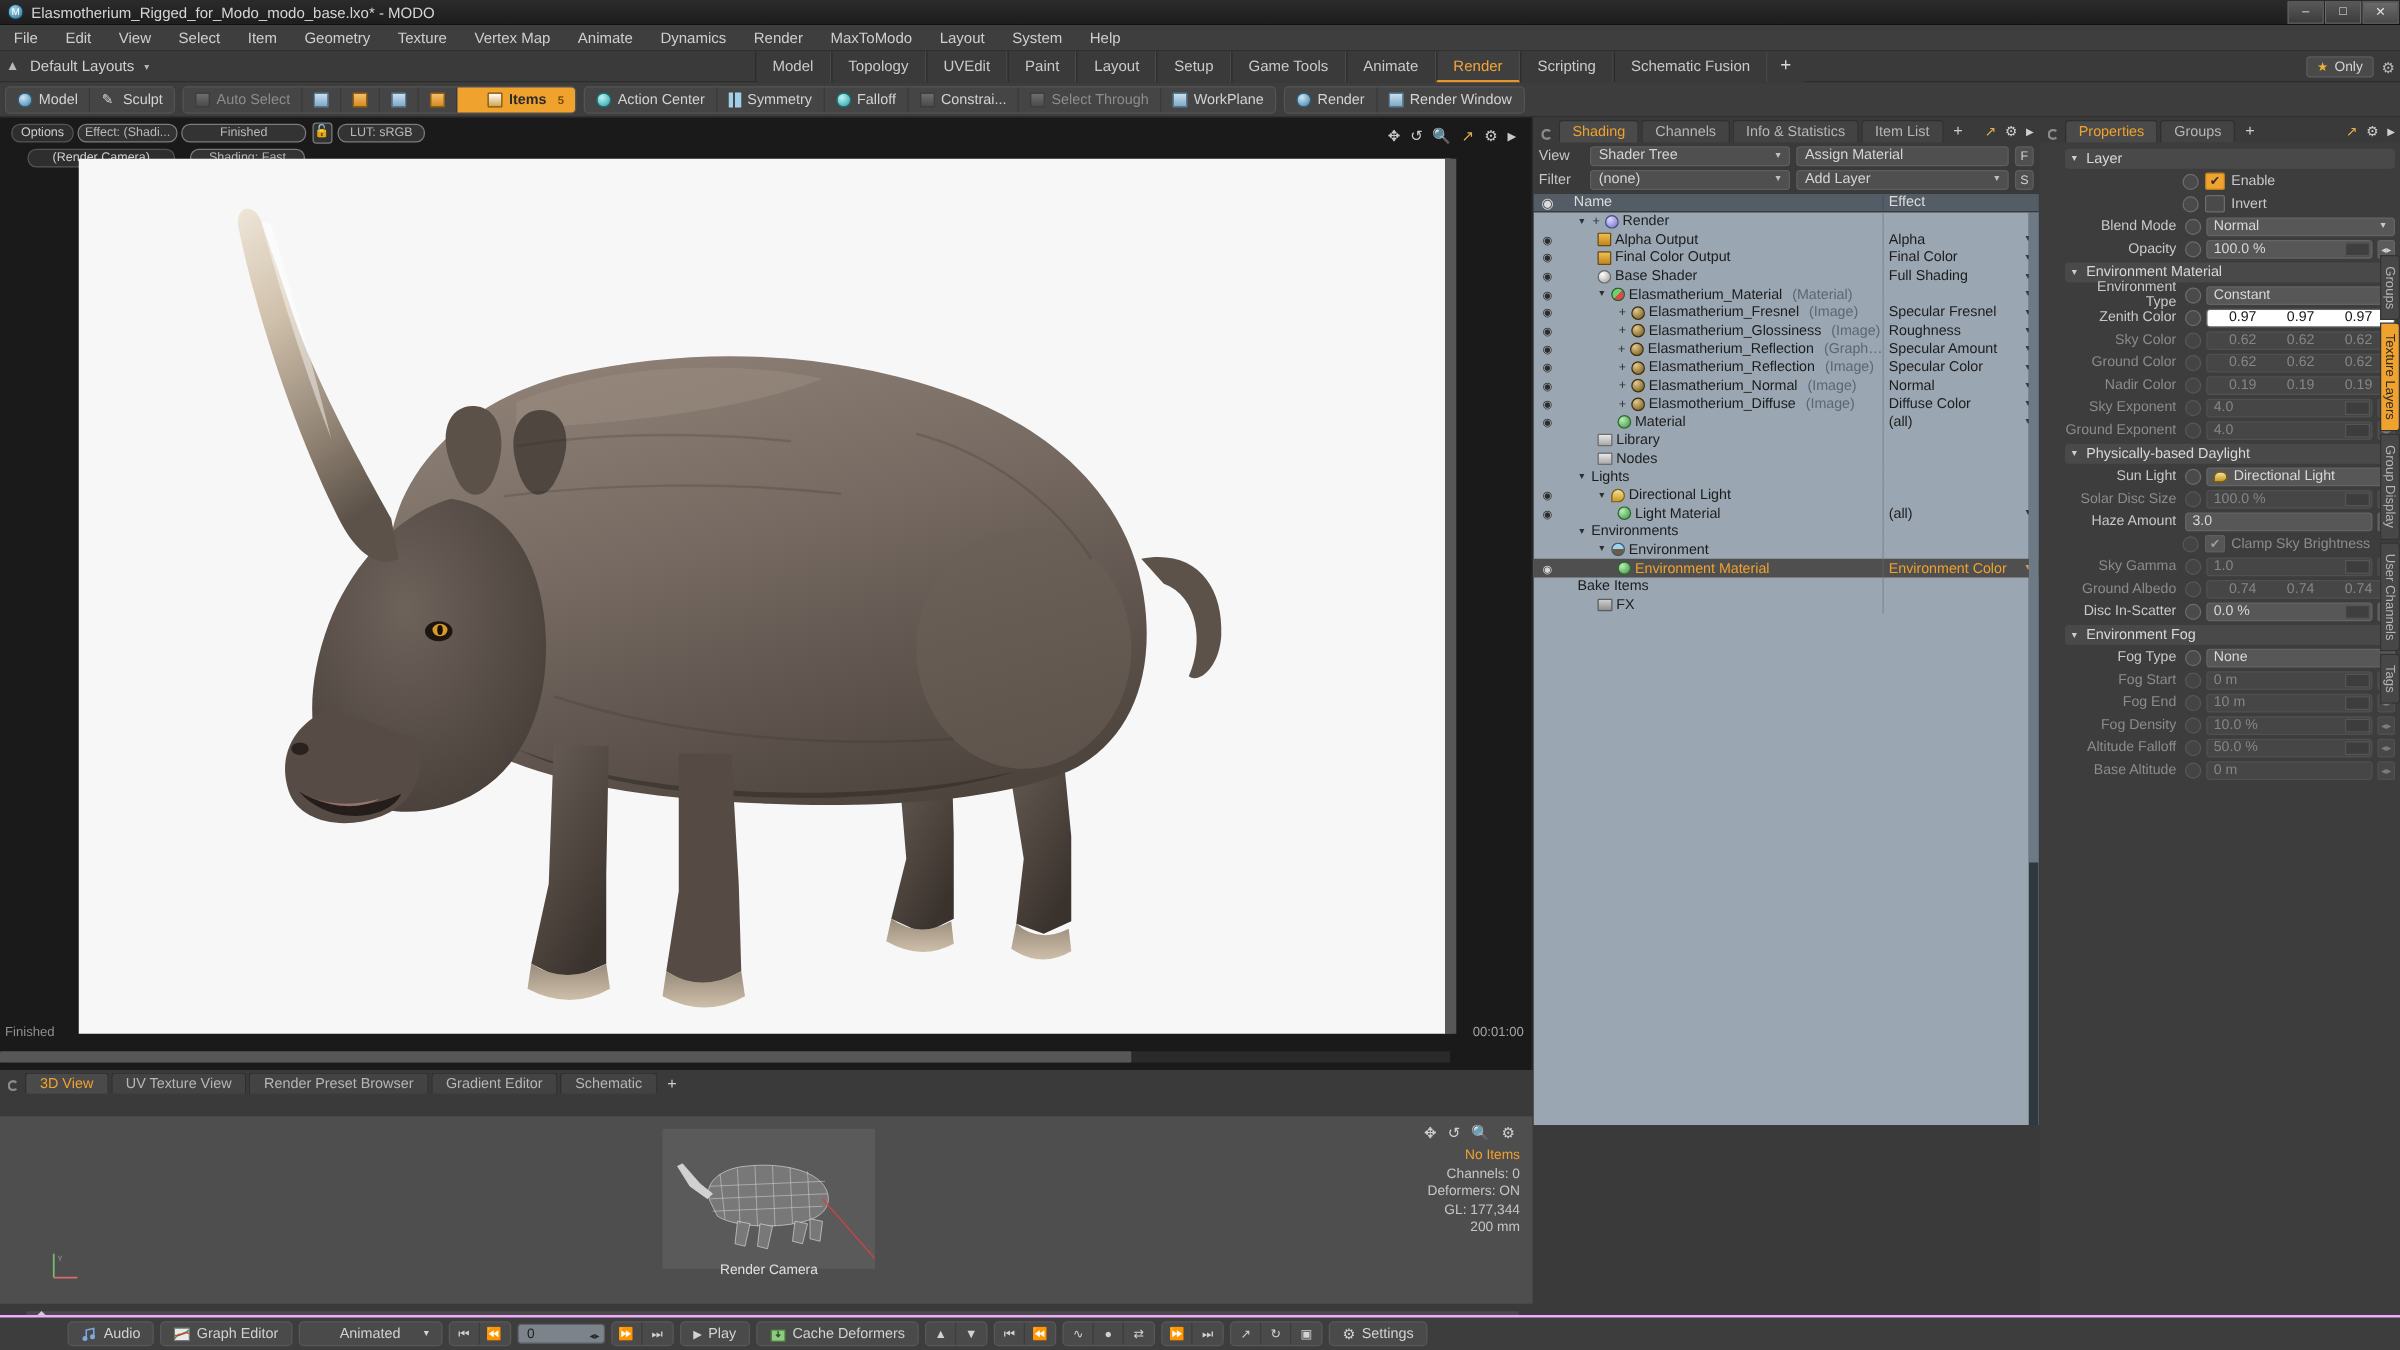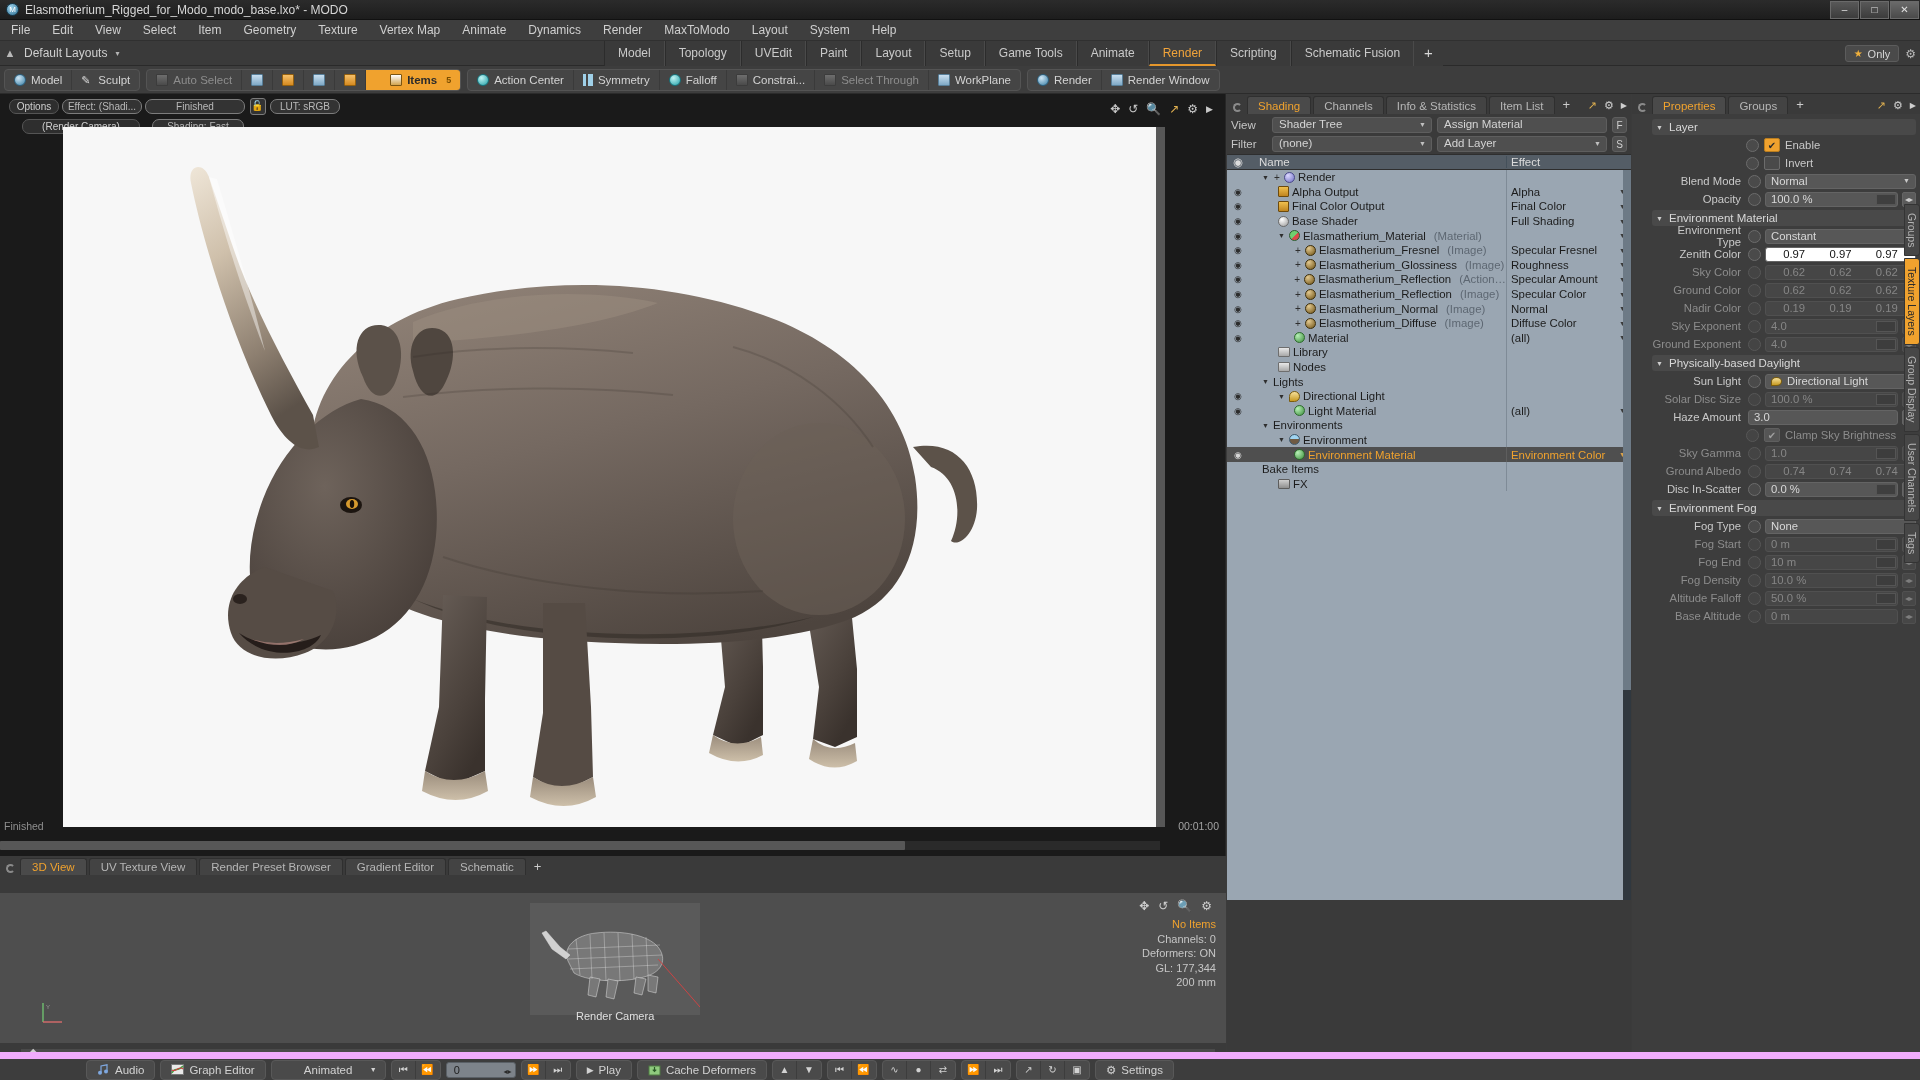--- a/index.html
+++ b/index.html
@@ -228,21 +228,21 @@
 
   
   .timeline{position:absolute;left:20px;top:192px;width:1196px;height:26px;background:#4a4a4a;border:1px solid #3a3a3a;}
   .tl-ticks{position:relative;height:13px;border-bottom:1px solid #3c3c3c;}
   .tl-nums{position:relative;height:12px;font-size:10px;color:#c2c2c2;}
   .tl-key{position:absolute;left:8px;top:1px;width:7px;height:9px;background:#cfcfcf;
      transform:rotate(45deg);}
 
   
   .cmdbar{position:absolute;left:0;top:1052px;width:1920px;height:28px;background:#3d3d3d;
-     border-top:7px solid #f0abfc;display:flex;align-items:center;padding-left:86px;gap:5px;}
+     border-top:2px solid #f0abfc;display:flex;align-items:center;padding-left:54px;gap:5px;}
   .cbtn{display:flex;align-items:center;gap:5px;height:20px;padding:0 10px;background:#4a4a4a;
      border:1px solid #585858;border-radius:4px;font-size:11.5px;color:#d2d2d2;}
   .cicon{width:13px;height:13px;flex:none;}
   .cgroup{display:flex;align-items:center;height:20px;background:#4a4a4a;border:1px solid #585858;
      border-radius:4px;overflow:hidden;}
   .cgbtn{width:24px;height:20px;display:flex;align-items:center;justify-content:center;
      font-size:10px;color:#d2d2d2;border-right:1px solid #3d3d3d;}
   .cgbtn:last-child{border-right:none;}
   .frameval{width:70px;height:16px;background:#7d838a;border:1px solid #5a6066;border-radius:3px;
      font-size:11px;color:#1d1d1d;padding-left:7px;line-height:15px;position:relative;}
@@ -650,21 +650,21 @@
             <span class="arw">▼</span>
           </div>
         </div>
         <div class="trow">
           <div class="eye">◉</div>
           <div class="nm">
             <span class="indent" style="width: 42px;"></span>
             <span class="plus-s">+</span>
             <span class="ic texture"></span>
             <span>Elasmatherium_Reflection</span>
-            <span class="muted" style="margin-left: 5px;">(Action…</span>
+            <span class="muted" style="margin-left: 5px;">(Graph…</span>
           </div>
           <div class="ef">
             <span>Specular Amount</span>
             <span class="arw">▼</span>
           </div>
         </div>
         <div class="trow">
           <div class="eye">◉</div>
           <div class="nm">
             <span class="indent" style="width: 42px;"></span>

